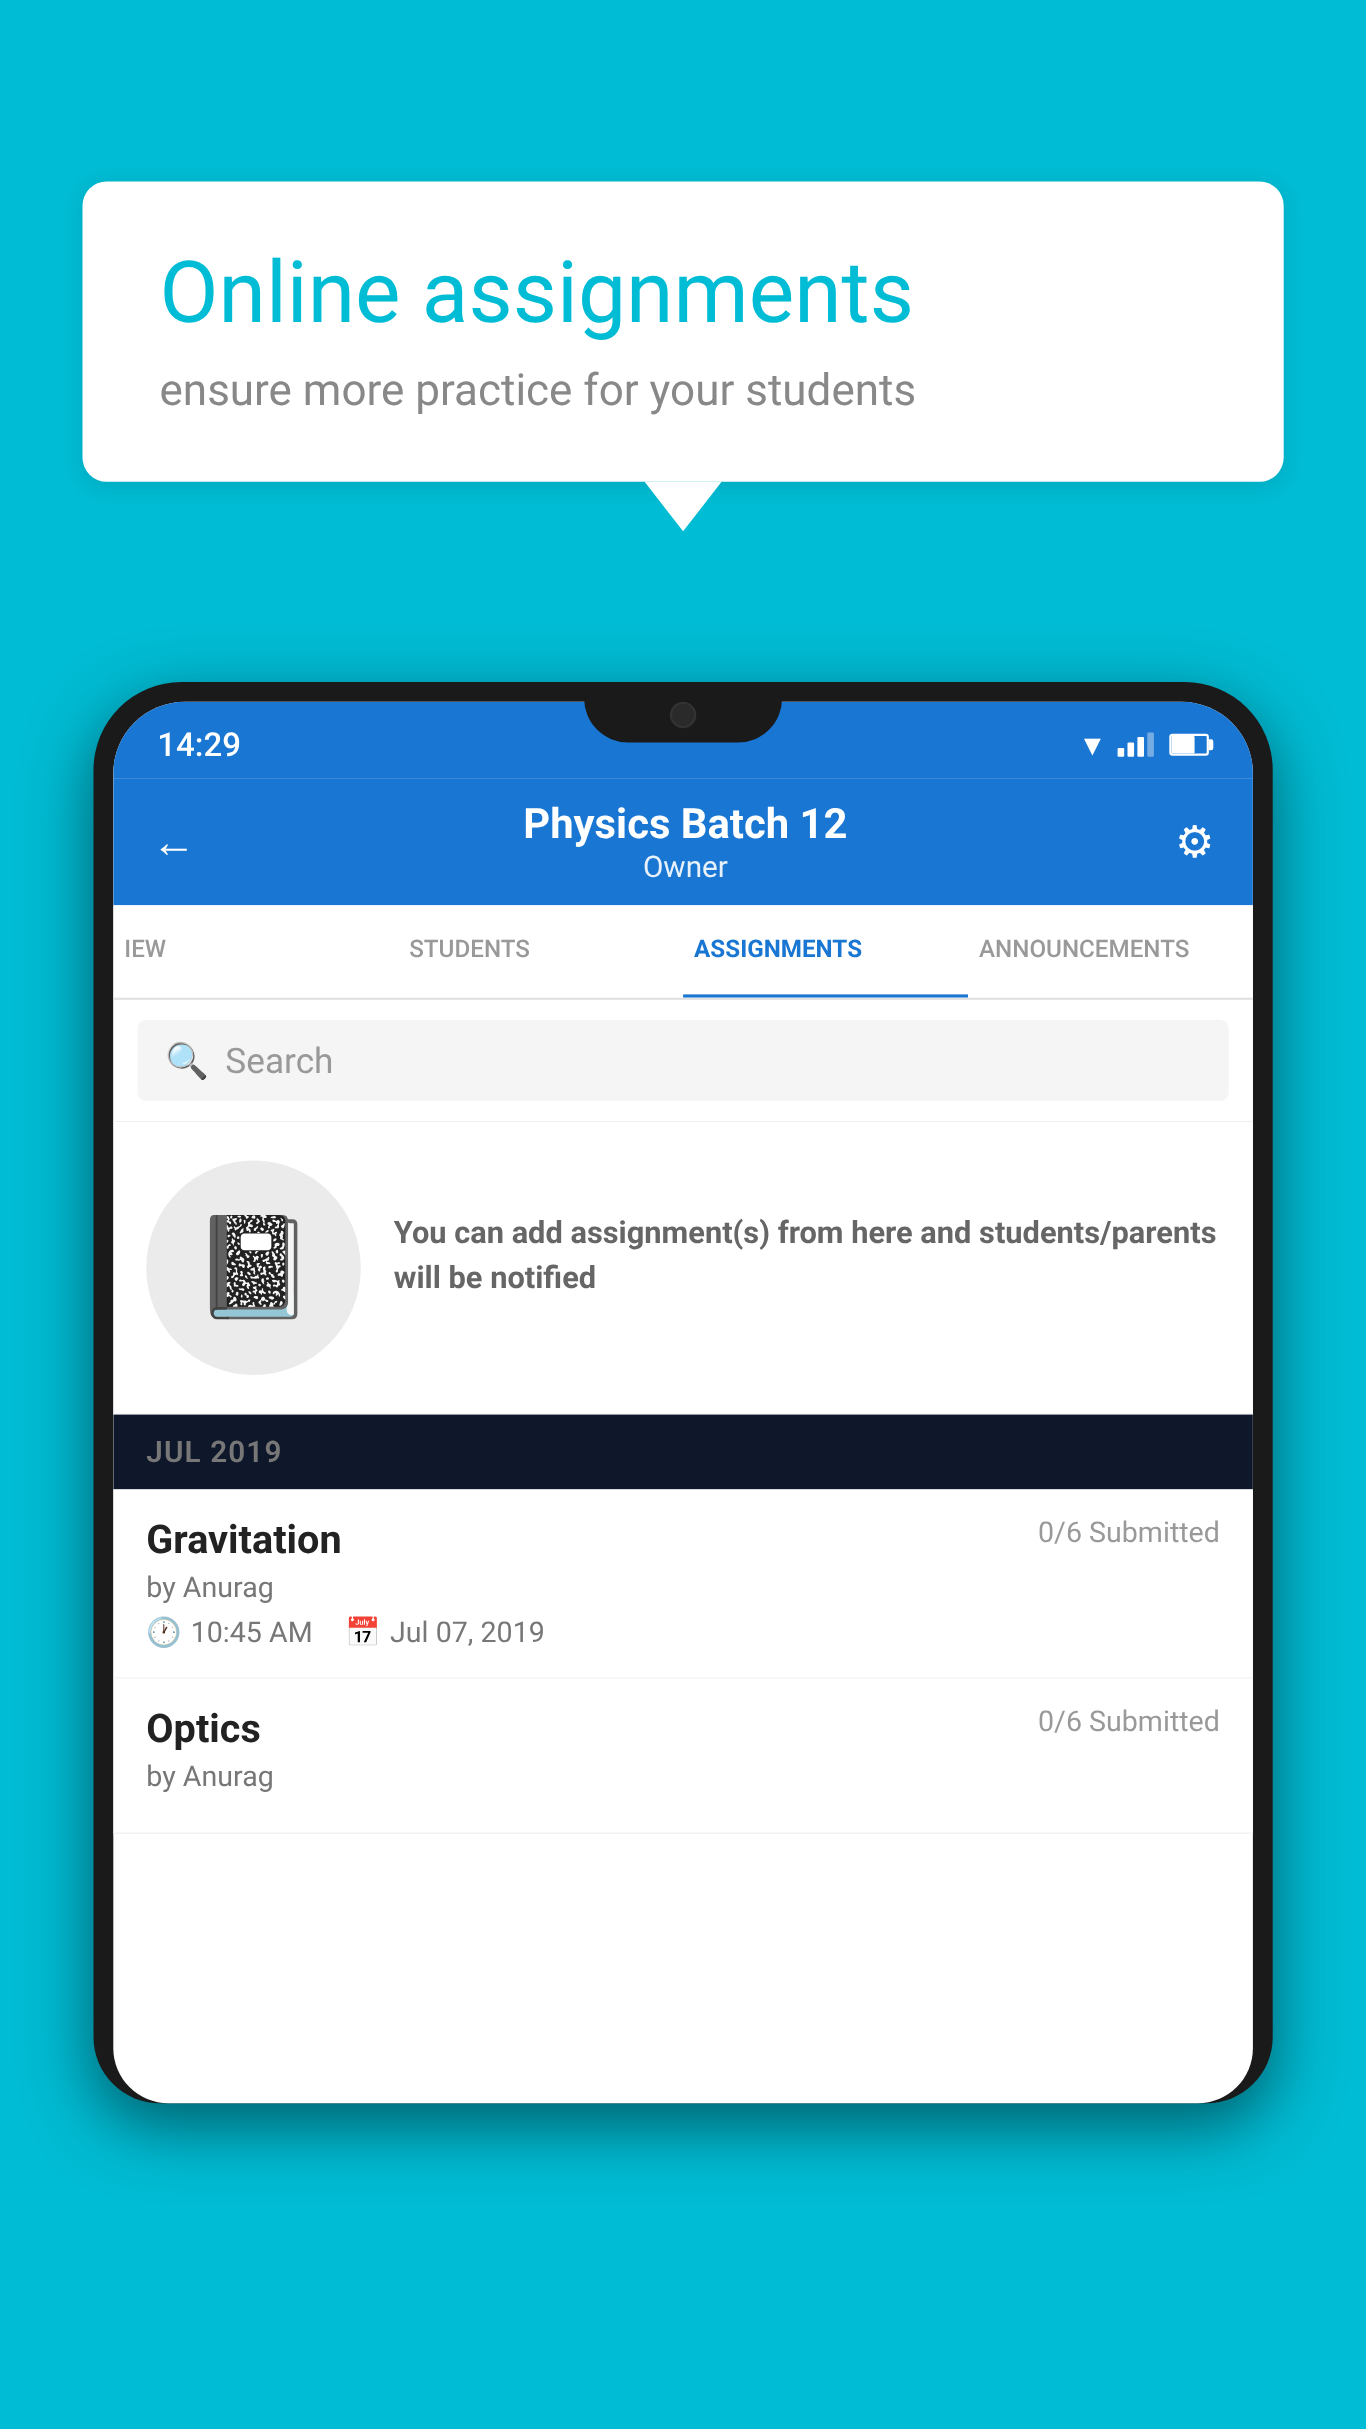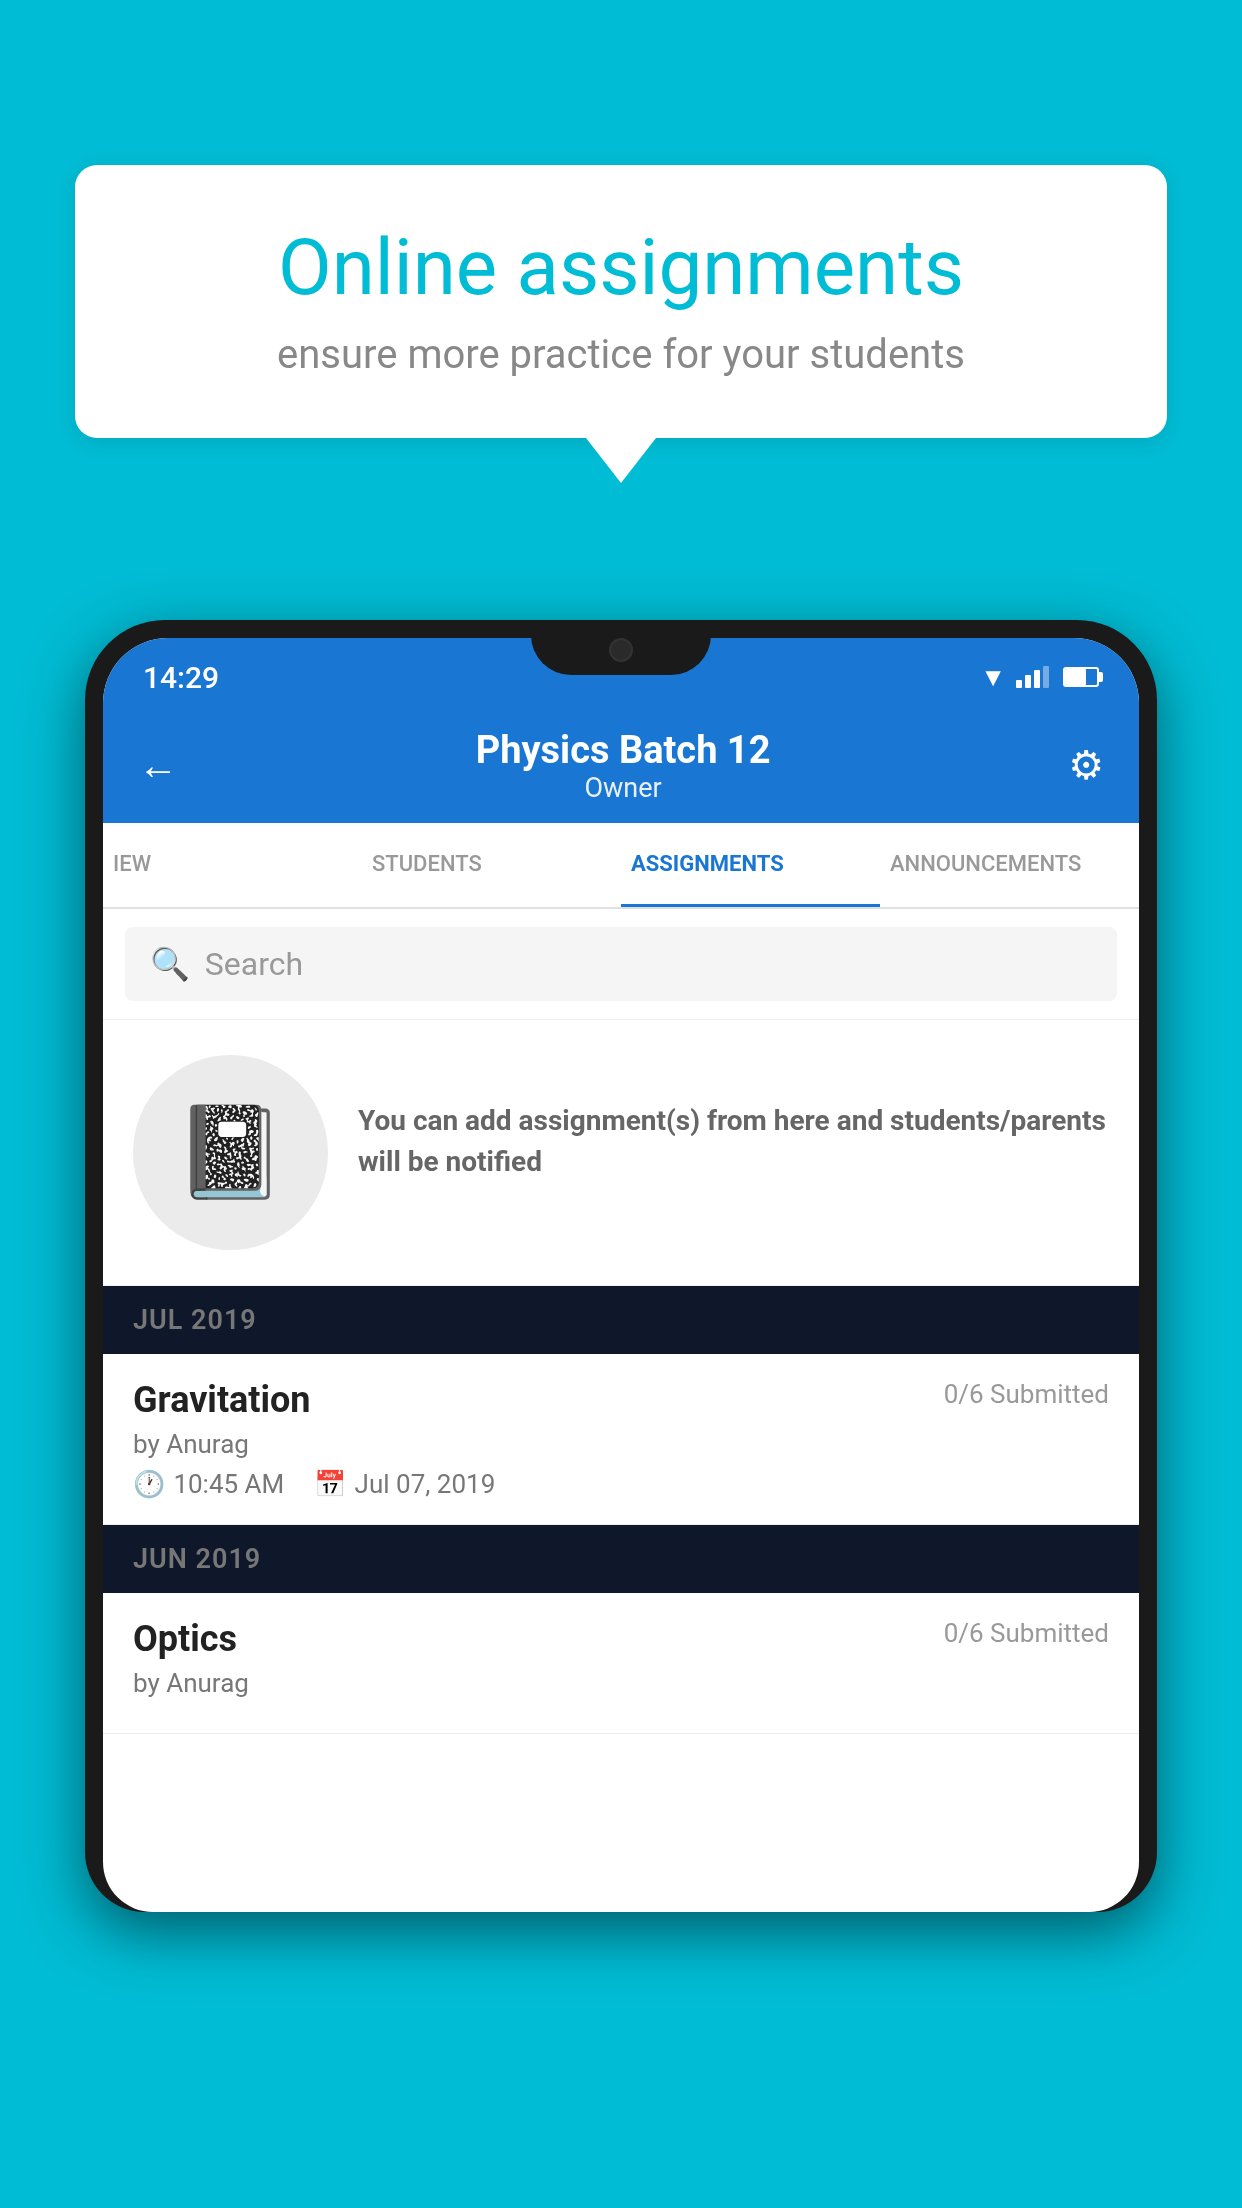--- a/index.html
+++ b/index.html
@@ -21,21 +21,20 @@
       right: 75px;
       display: flex;
       flex-direction: column;
       align-items: center;
     }
 
     .speech-bubble {
       background: white;
       border-radius: 22px;
       padding: 60px 70px;
-      text-align: center;
       box-shadow: 0 4px 20px rgba(0,0,0,0.1);
       width: 100%;
     }
 
     .speech-bubble-title {
       font-size: 78px;
       color: #00bcd4;
       font-weight: 400;
       margin-bottom: 20px;
       line-height: 1.1;
@@ -457,21 +456,20 @@
               <span class="meta-icon">🕐</span>
               <span>10:45 AM</span>
             </div>
             <div class="meta-item">
               <span class="meta-icon">📅</span>
               <span>Jul 07, 2019</span>
             </div>
           </div>
         </div>
 
-        <div class="section-header">JUN 2019</div>
 
         <div class="assignment-item">
           <div class="assignment-item-header">
             <span class="assignment-name">Optics</span>
             <span class="assignment-submitted">0/6 Submitted</span>
           </div>
           <div class="assignment-author">by Anurag</div>
         </div>
 
       </div>

